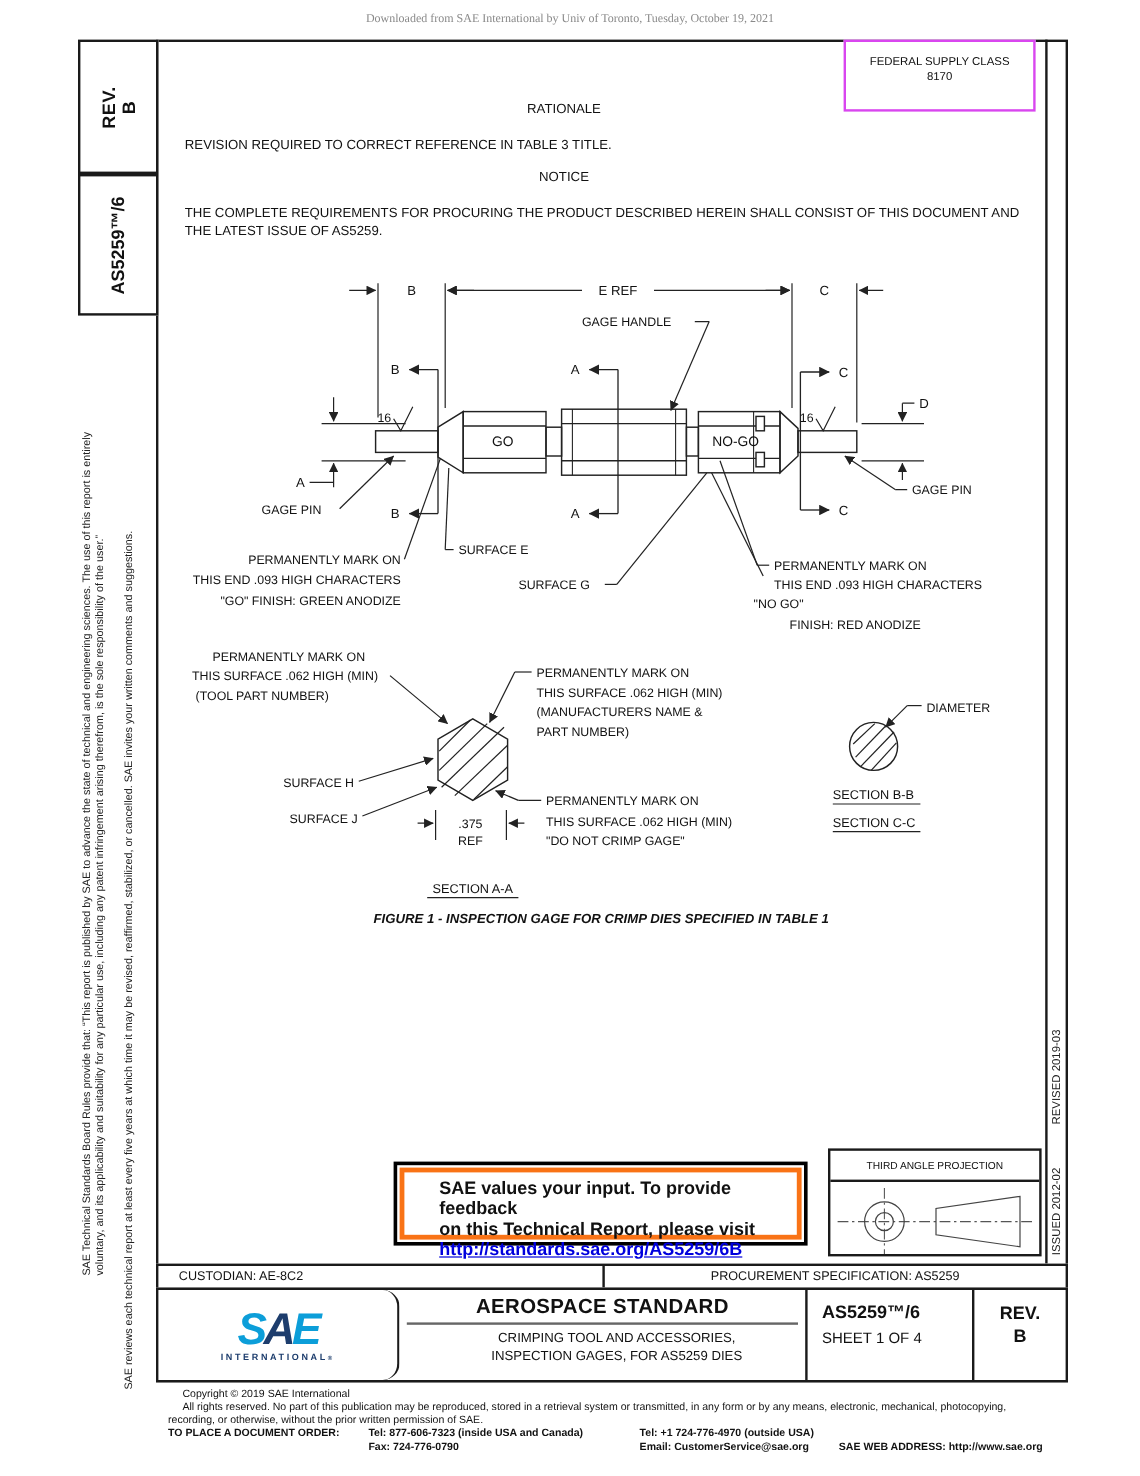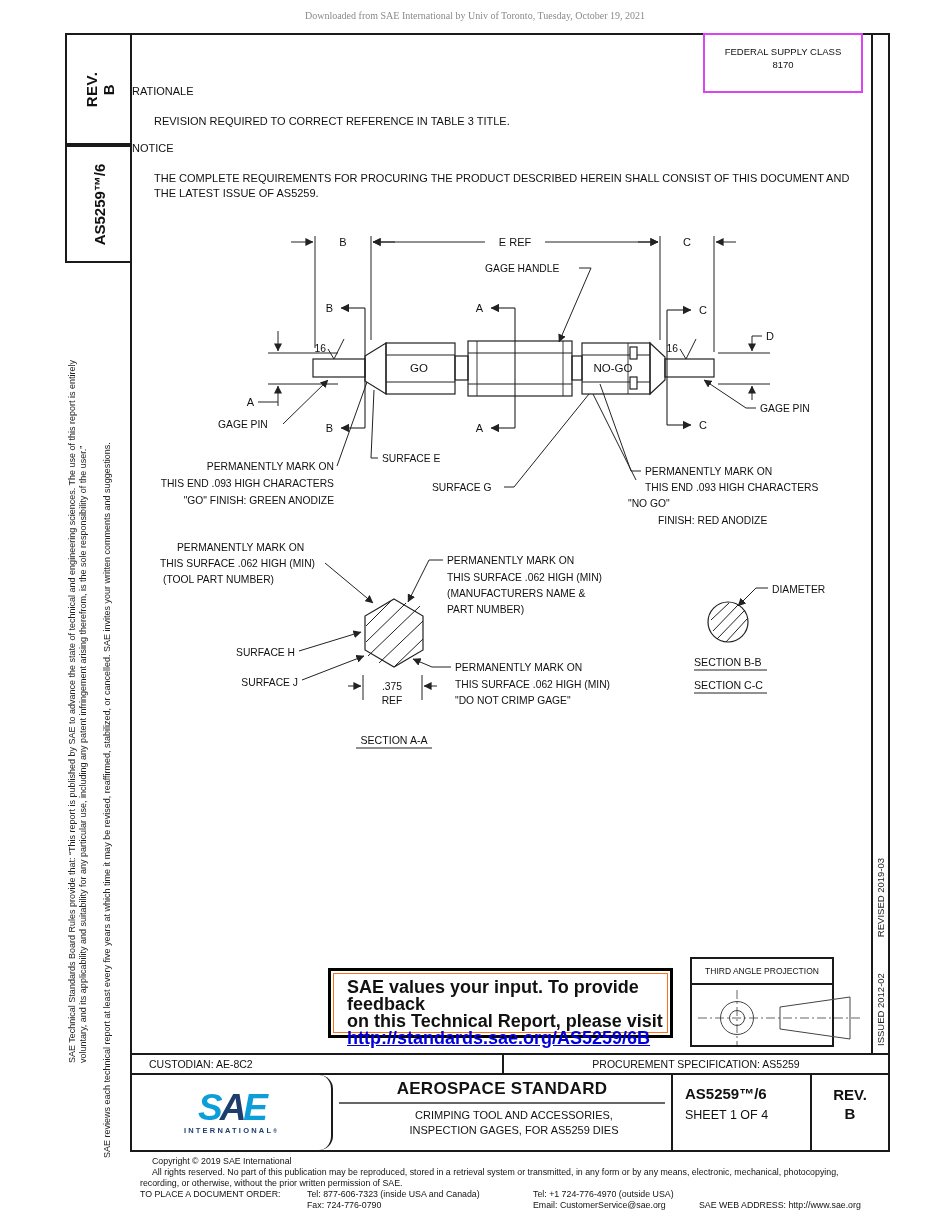--- a/index.html
+++ b/index.html
@@ -17,28 +17,28 @@
               transform:rotate(-90deg);}
   .rev-inner{width:108px;height:63px;margin-left:-54px;margin-top:-31.5px;font-weight:bold;font-size:15px;
              line-height:17px;text-align:center;letter-spacing:.5px;}
   .doc-inner{width:114px;height:63px;margin-left:-57px;margin-top:-31.5px;font-weight:bold;font-size:15px;
              text-align:center;}
   .vtext{position:absolute;transform-origin:top left;transform:rotate(-90deg);white-space:nowrap;}
   .disc{font-size:9px;line-height:10.5px;color:#222;}
   .issued{font-size:9.5px;color:#222;display:flex;gap:36px;}
   .fsc-box{left:703px;top:33px;width:160px;height:60px;border:2px solid #d946ef;box-sizing:border-box;
            text-align:center;font-size:9.5px;line-height:13px;padding-top:10px;background:#fff;}
-  .h-center{left:132px;width:676px;font-size:11px;}
+  .h-center{left:132px;width:676px;text-align:center;font-size:11px;}
   .body-text{left:154px;font-size:11px;line-height:14.5px;}
   .fig-caption{left:130px;top:760px;width:742px;text-align:center;font-weight:bold;font-style:italic;font-size:11px;}
   .fb-outer{left:328px;top:968px;width:345px;height:70px;border:3px solid #000;box-sizing:border-box;background:#fff;}
-  .fb-inner{position:absolute;left:2px;top:2px;right:2px;bottom:2px;border:1px solid #f97316;
-            padding:5px 0 0 13px;font-size:18px;font-weight:bold;line-height:17px;box-sizing:border-box;}
+  .fb-inner{position:absolute;left:2px;top:2px;right:2px;bottom:2px;border:4px solid #f97316;
+            padding:5px 0 0 29px;font-size:15px;font-weight:bold;line-height:17px;box-sizing:border-box;}
   .fb-link{color:#0000dd;text-decoration:underline;font-weight:bold;}
-  .tap-box{left:690px;top:957px;width:144px;height:90px;border:2px solid #1a1a1a;box-sizing:border-box;background:#fff;}
+  .tap-box{left:690px;top:957px;width:178px;height:90px;border:2px solid #1a1a1a;box-sizing:border-box;background:#fff;}
   .tap-title{height:24px;border-bottom:2px solid #1a1a1a;text-align:center;font-size:8.5px;line-height:24px;}
   .cust-row{left:130px;top:1053px;width:760px;height:22px;border:2px solid #1a1a1a;box-sizing:border-box;
             display:flex;font-size:10.5px;background:#fff;}
   .cust-cell{flex:0 0 372px;border-right:2px solid #1a1a1a;display:flex;align-items:center;padding-left:17px;box-sizing:border-box;}
   .proc-cell{flex:1;display:flex;align-items:center;justify-content:center;}
   .title-block{left:130px;top:1073px;width:760px;height:79px;border:2px solid #1a1a1a;box-sizing:border-box;
                display:flex;background:#fff;}
   .tb-cell{box-sizing:border-box;border-right:2px solid #1a1a1a;}
   .tb-logo{flex:0 0 201px;display:flex;flex-direction:column;align-items:center;justify-content:center;border-radius:14px;}
   .tb-title{flex:0 0 340px;text-align:center;}
@@ -46,21 +46,21 @@
   .tb-rev{flex:1;border-right:none;text-align:center;padding-top:10px;}
   .aero{font-size:17px;font-weight:bold;letter-spacing:.3px;padding-top:4px;}
   .aero-rule{border-top:2px solid #666;margin:3px 6px 4px 6px;}
   .tb-sub{font-size:11px;line-height:15px;padding-left:24px;}
   .tb-docnum{font-weight:bold;font-size:15px;}
   .tb-sheet{font-size:12.5px;margin-top:6px;}
   .tb-revlab{font-weight:bold;font-size:15px;line-height:19px;}
   .logo-word{font-weight:bold;font-style:italic;font-size:37px;line-height:34px;letter-spacing:-3px;}
   .logo-sub{font-size:7.5px;font-weight:bold;letter-spacing:2.2px;margin-top:1px;}
   .footer{font-size:8.8px;line-height:11px;color:#111;}
-  .fb{font-weight:normal;}
+  .fb{font-weight:bold;}
   svg text{font-family:"Liberation Sans",sans-serif;fill:#111;stroke:none;}
   .lab{font-size:10.3px;}
   .dimlab{font-size:11px;}
   .seclab{font-size:10.6px;}
   .marklab{font-size:11.5px;}
 </style>
 </head>
 <body>
 
 <div id="page">
@@ -271,20 +271,21 @@
       <line x1="613" y1="360" x2="601" y2="360"></line>
       <line x1="601" y1="360" x2="583" y2="378" marker-end="url(#arw)"></line>
     </g>
     <text class="lab" x="617" y="365">DIAMETER</text>
     <text class="seclab" x="539" y="438">SECTION B-B</text>
     <line x1="539" y1="442" x2="612" y2="442" stroke="#222" stroke-width="1"></line>
     <text class="seclab" x="539" y="461">SECTION C-C</text>
     <line x1="539" y1="465" x2="612" y2="465" stroke="#222" stroke-width="1"></line>
   </svg>
 
+  <div class="abs fig-caption">FIGURE 1 - INSPECTION GAGE FOR CRIMP DIES SPECIFIED IN TABLE 1</div>
 
   <div class="abs fb-outer">
     <div class="fb-inner">
       <div>SAE values your input. To provide feedback</div>
       <div>on this Technical Report, please visit</div>
       <a href="#" class="fb-link">http://standards.sae.org/AS5259/6B</a>
     </div>
   </div>
 
   <div class="abs tap-box">

